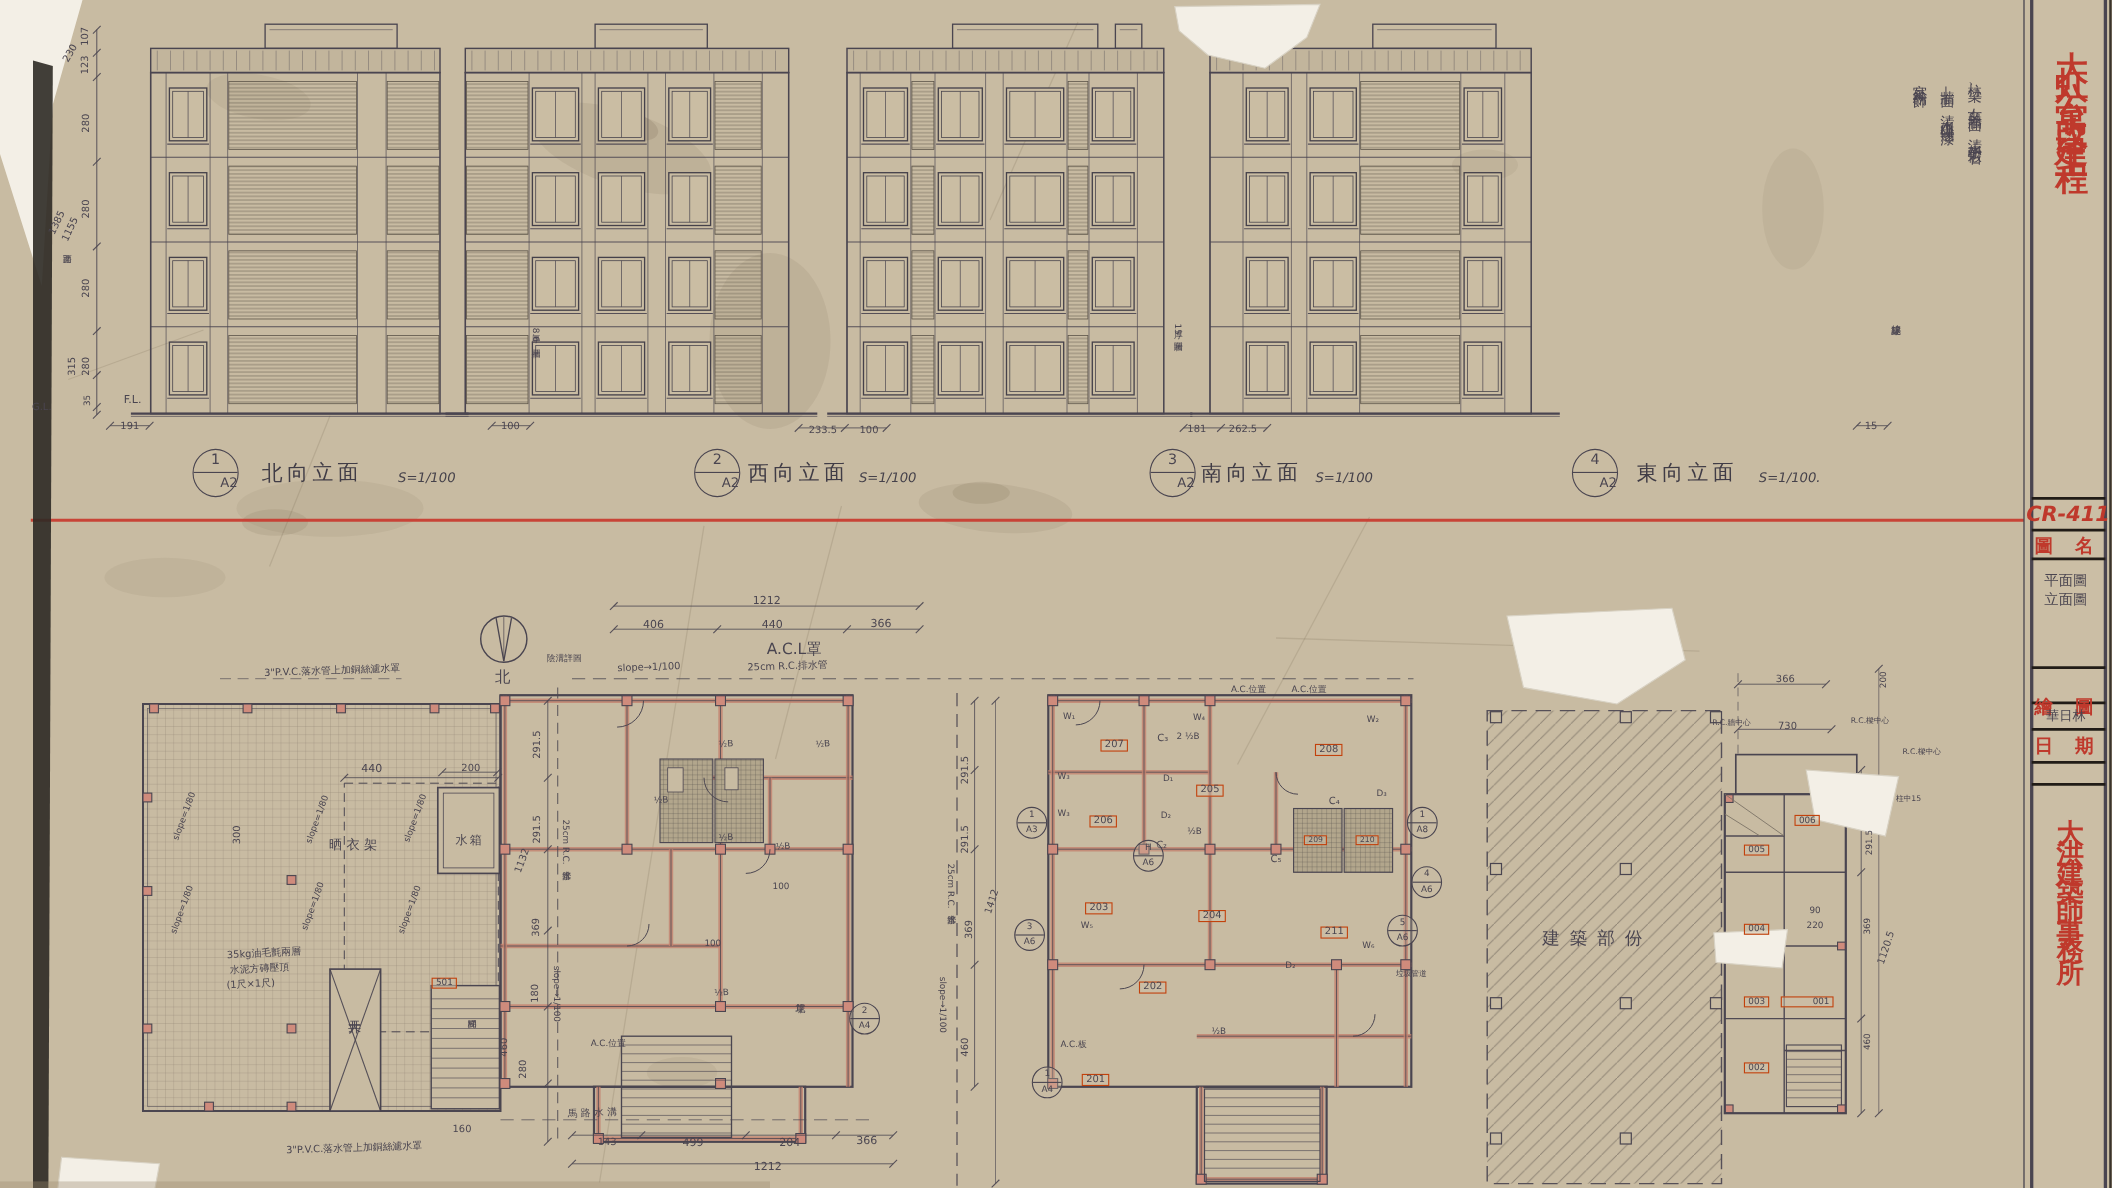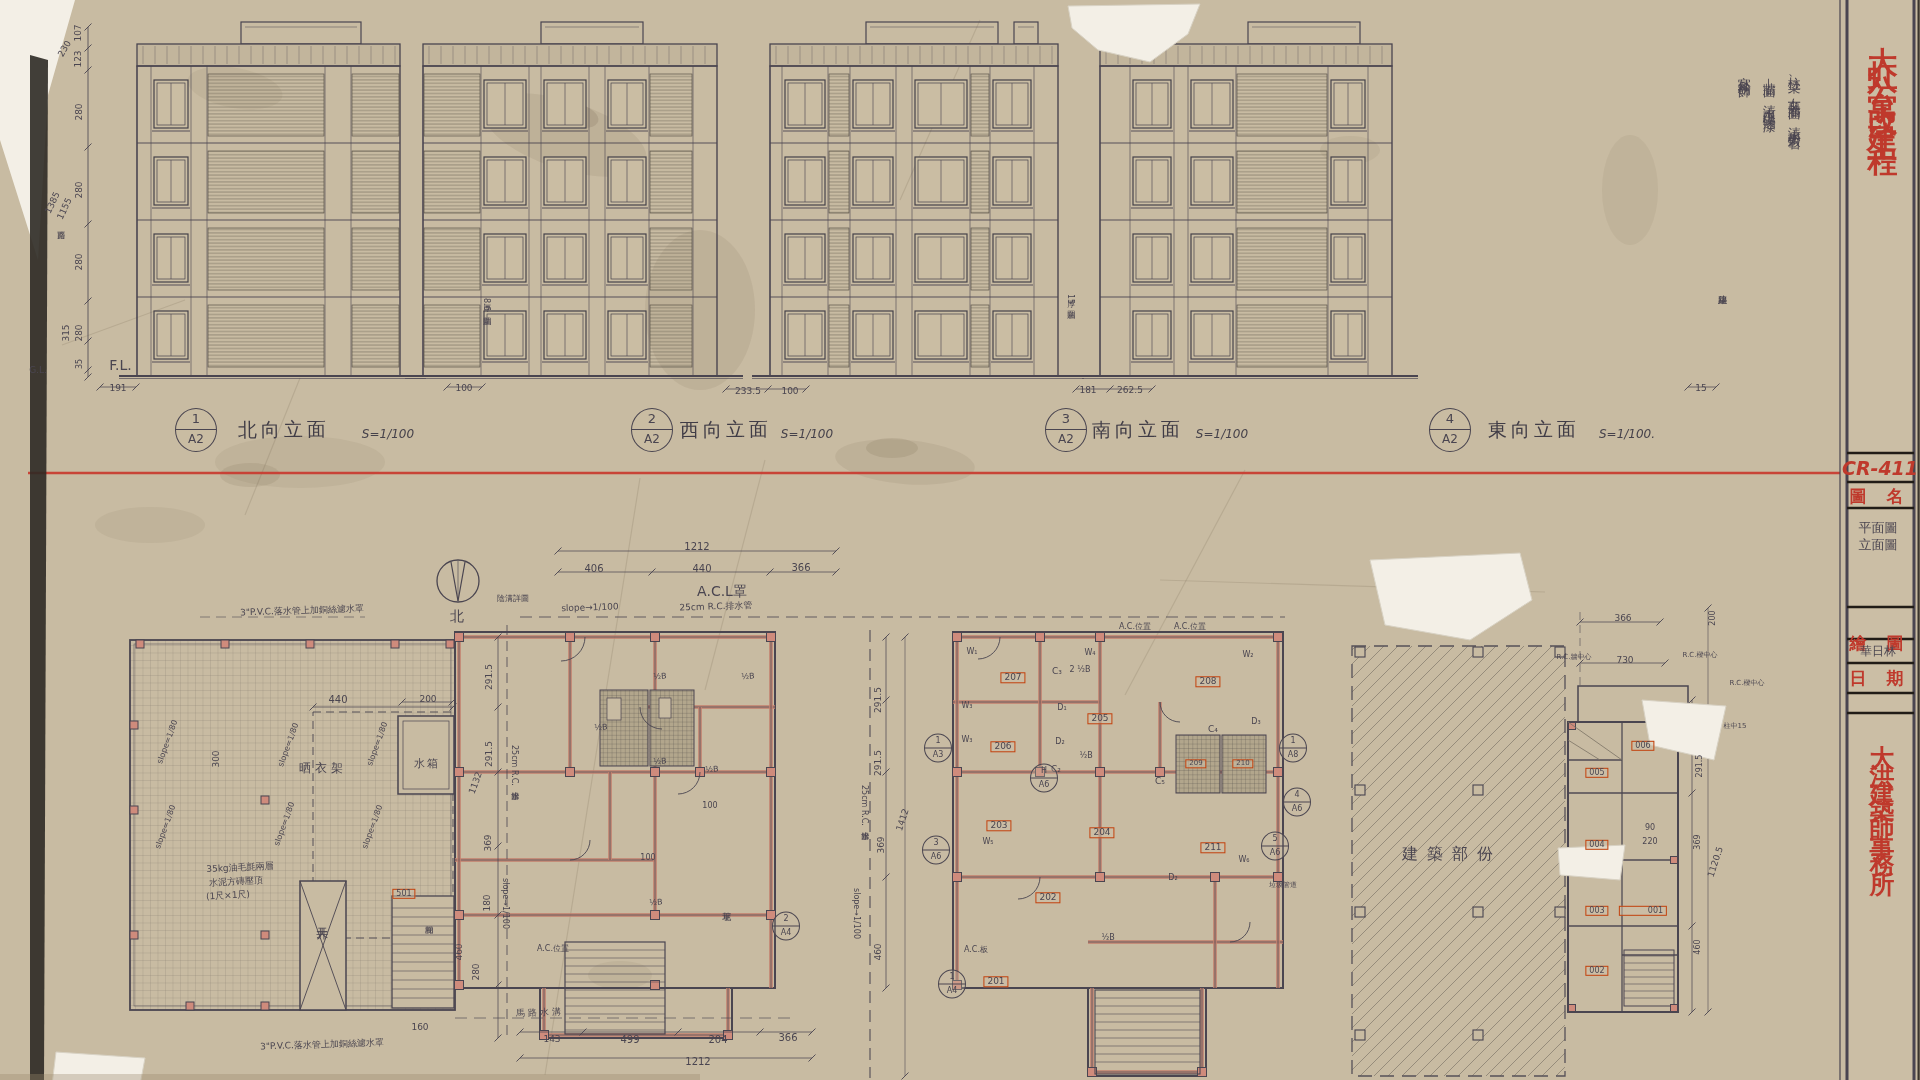--- a/index.html
+++ b/index.html
@@ -13,21 +13,21 @@
       radial-gradient(ellipse 500px 900px at 2% 60%, rgba(70,58,40,.18), transparent 70%),
       linear-gradient(134deg,#cbbea5 0%,#c7ba A0 40%,#c4b79d 100%);
     background-color:#c8bba2;
   }
   .ann{position:absolute;color:#4a4550;white-space:nowrap;transform:translate(-50%,-50%);line-height:1.05;}
   .ann.v{writing-mode:vertical-rl;transform:translate(-50%,0);}
   .ann.b{border:1px solid #c2410c;padding:0 3px;background:rgba(205,192,167,.55);}
   .etag{position:absolute;width:40px;height:42px;border:1.6px solid #4a4550;border-radius:50%;
         transform:translate(-50%,-50%);color:#4a4550;text-align:center;background:rgba(203,190,165,.25);}
   .etag .t{display:block;font-size:13px;line-height:20px;border-bottom:1.4px solid #4a4550;}
-  .etag .bt{display:block;font-size:12px;line-height:19px;}
+  .etag .bt{display:block;font-size:12px;line-height:19px;text-align:right;}
   .stag{position:absolute;width:26px;height:27px;border:1.2px solid #4a4550;border-radius:50%;
         transform:translate(-50%,-50%);color:#4a4550;text-align:center;background:rgba(203,190,165,.3);}
   .stag .t{display:block;font-size:8px;line-height:12.5px;border-bottom:1px solid #4a4550;}
   .stag .bt{display:block;font-size:8px;line-height:12px;}
   .etitle{position:absolute;transform:translate(-50%,-50%) rotate(-.6deg);color:#403c46;
           font-size:19px;letter-spacing:4px;font-weight:500;}
   .escale{position:absolute;transform:translate(-50%,-50%);color:#45414a;font-size:12px;font-style:italic;}
   
   .tb{position:absolute;color:#bf392c;white-space:nowrap;}
   .tb.vert{writing-mode:vertical-rl;transform:translate(-50%,0);}
@@ -755,21 +755,21 @@
       <div class="ann" style="left: 65px; top: 49px; font-size: 9px; transform: translate(-50%, -50%) rotate(-60deg);">230</div>
       <div class="ann" style="left: 80px; top: 112px; font-size: 9px; transform: translate(-50%, -50%) rotate(-90deg);">280</div>
       <div class="ann" style="left: 80px; top: 190px; font-size: 9px; transform: translate(-50%, -50%) rotate(-90deg);">280</div>
       <div class="ann" style="left: 53px; top: 203px; font-size: 9px; transform: translate(-50%, -50%) rotate(-65deg);">1385</div>
       <div class="ann" style="left: 65px; top: 209px; font-size: 9px; transform: translate(-50%, -50%) rotate(-65deg);">1155</div>
       <div class="ann" style="left: 80px; top: 262px; font-size: 9px; transform: translate(-50%, -50%) rotate(-90deg);">280</div>
       <div class="ann" style="left: 67px; top: 333px; font-size: 9px; transform: translate(-50%, -50%) rotate(-90deg);">315</div>
       <div class="ann" style="left: 80px; top: 333px; font-size: 9px; transform: translate(-50%, -50%) rotate(-90deg);">280</div>
       <div class="ann" style="left: 80px; top: 364px; font-size: 8px; transform: translate(-50%, -50%) rotate(-90deg);">35</div>
       <div class="ann" style="left: 38px; top: 371px; font-size: 9px;">G.L.</div>
-      <div class="ann" style="left: 112px; top: 365px; font-size: 14px; padding-left: 17px;">F.L.</div>
+      <div class="ann" style="left: 112px; top: 365px; font-size: 10px; padding-left: 17px;">F.L.</div>
       <div class="ann v" style="left: 60px; top: 225px; font-size: 8px;">路面</div>
       <div class="ann" style="left: 118px; top: 389px; font-size: 9px;">191</div>
       <div class="ann" style="left: 464px; top: 389px; font-size: 9px;">100</div>
       <div class="ann" style="left: 748px; top: 392px; font-size: 9px;">233.5</div>
       <div class="ann" style="left: 790px; top: 392px; font-size: 9px;">100</div>
       <div class="ann" style="left: 1088px; top: 391px; font-size: 9px;">181</div>
       <div class="ann" style="left: 1130px; top: 391px; font-size: 9px;">262.5</div>
       <div class="ann" style="left: 1701px; top: 389px; font-size: 9px; text-align: right;">15</div>
       <div class="ann v" style="left: 486px; top: 298px; font-size: 8px;">厚8.6圍牆</div>
       <div class="ann v" style="left: 1070px; top: 294px; font-size: 8px;">厚15圍牆</div>

